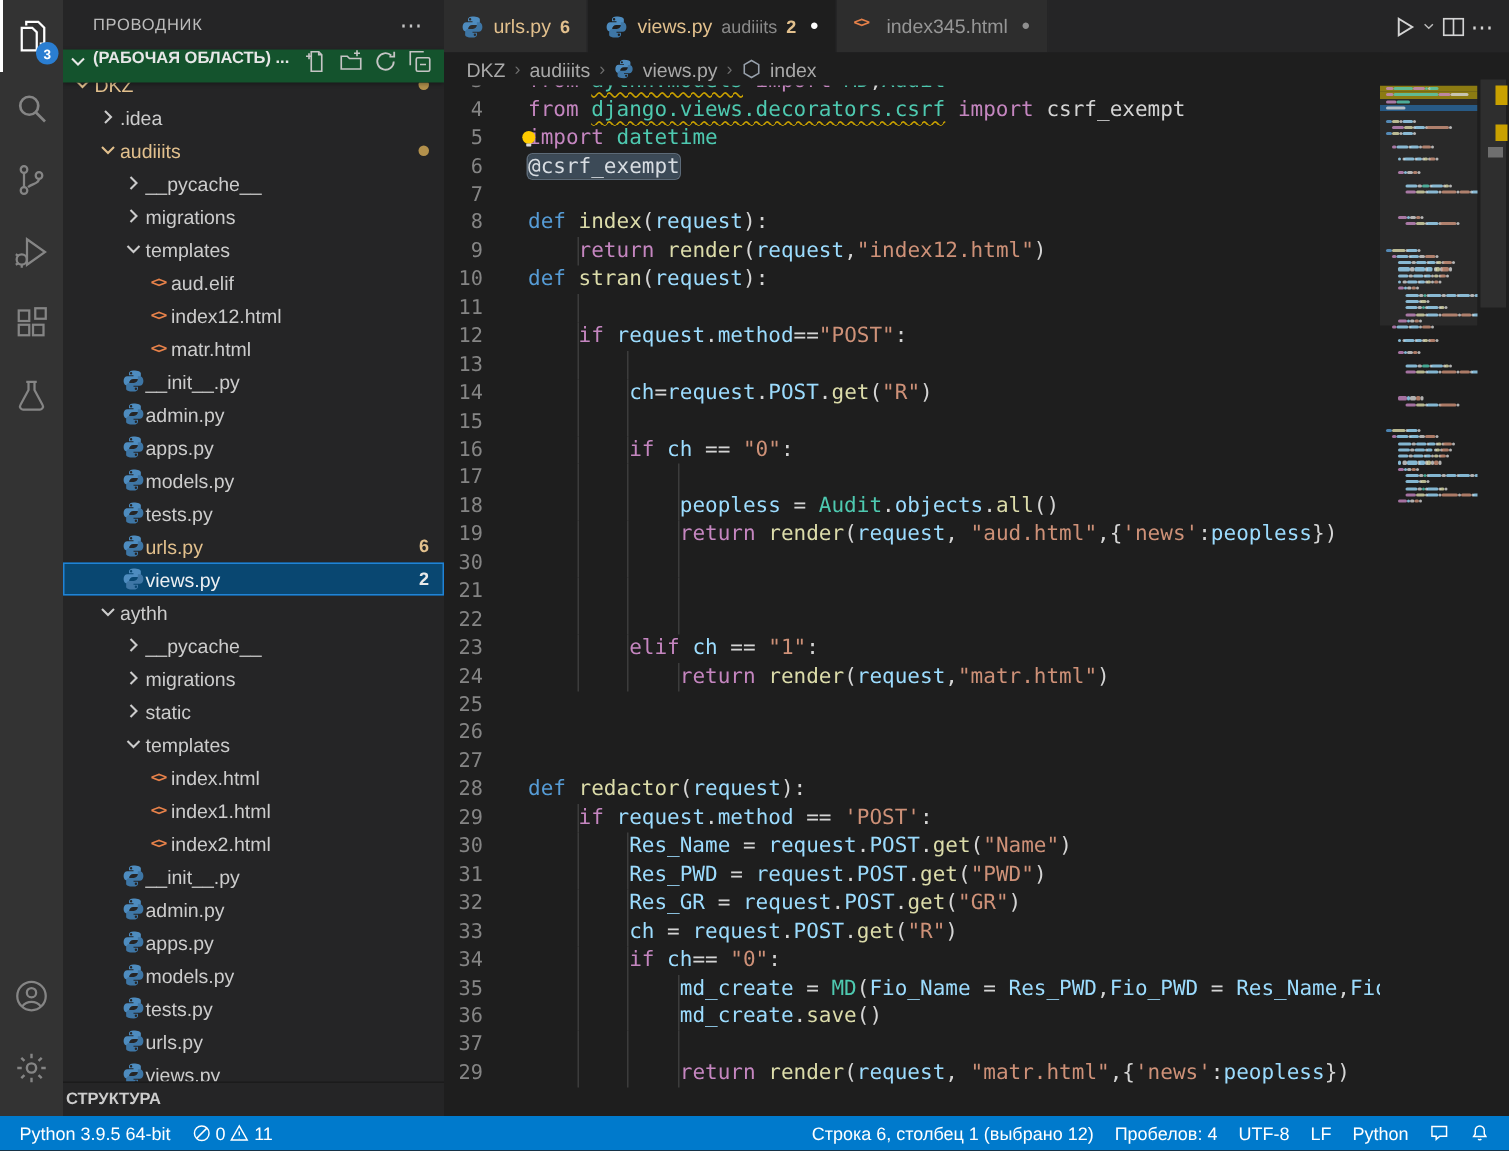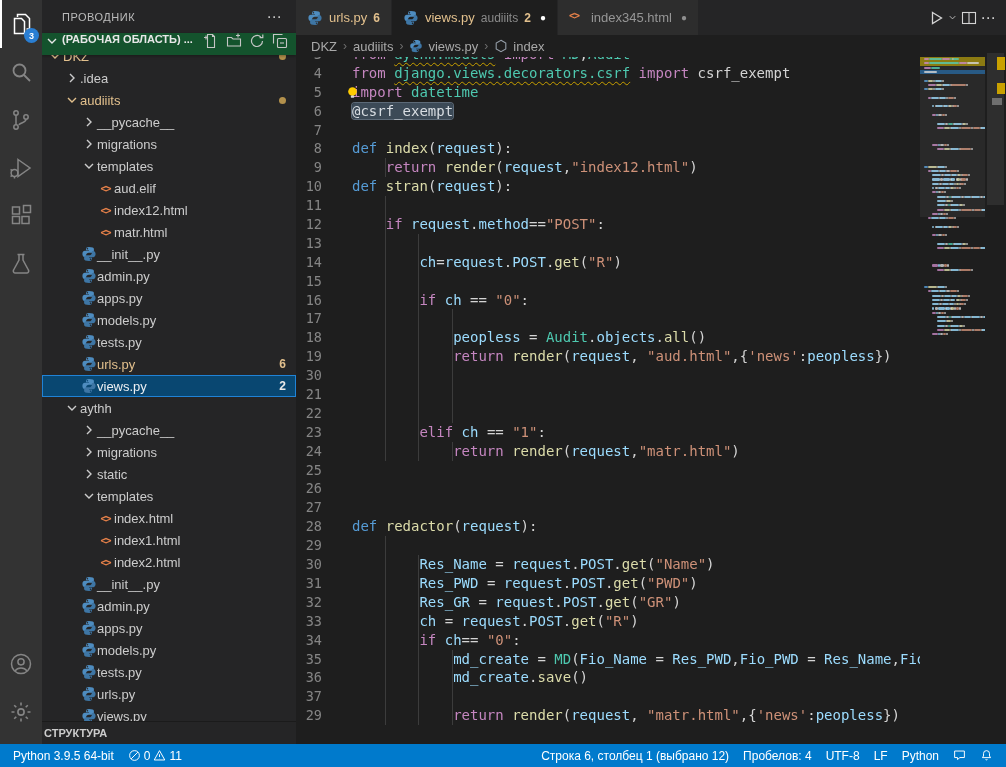--- a/index.html
+++ b/index.html
@@ -710,20 +710,21 @@
         </div>
         <div class="cl">
           <span class="ln">28</span>
           <span class="lnsp"></span>
           <span class="ct"><span class="tk-d">def </span><span class="tk-f">redactor</span><span class="tk-w">(</span><span class="tk-v">request</span><span class="tk-w">):</span></span>
         </div>
         <div class="cl">
           <div class="guide" style="left: 88.72px;"></div>
           <span class="ln">29</span>
           <span class="lnsp"></span>
+          <span class="ct"><span class="tk-w">    </span><span class="tk-k">if </span><span class="tk-v">request</span><span class="tk-w">.</span><span class="tk-v">method</span><span class="tk-w"> == </span><span class="tk-s">'POST'</span><span class="tk-w">:</span></span>
         </div>
         <div class="cl">
           <div class="guide" style="left: 88.72px;"></div>
           <div class="guide" style="left: 122.44px;"></div>
           <span class="ln">30</span>
           <span class="lnsp"></span>
           <span class="ct"><span class="tk-w">        </span><span class="tk-v">Res_Name</span><span class="tk-w"> = </span><span class="tk-v">request</span><span class="tk-w">.</span><span class="tk-v">POST</span><span class="tk-w">.</span><span class="tk-f">get</span><span class="tk-w">(</span><span class="tk-s">"Name"</span><span class="tk-w">)</span></span>
         </div>
         <div class="cl">
           <div class="guide" style="left: 88.72px;"></div>

